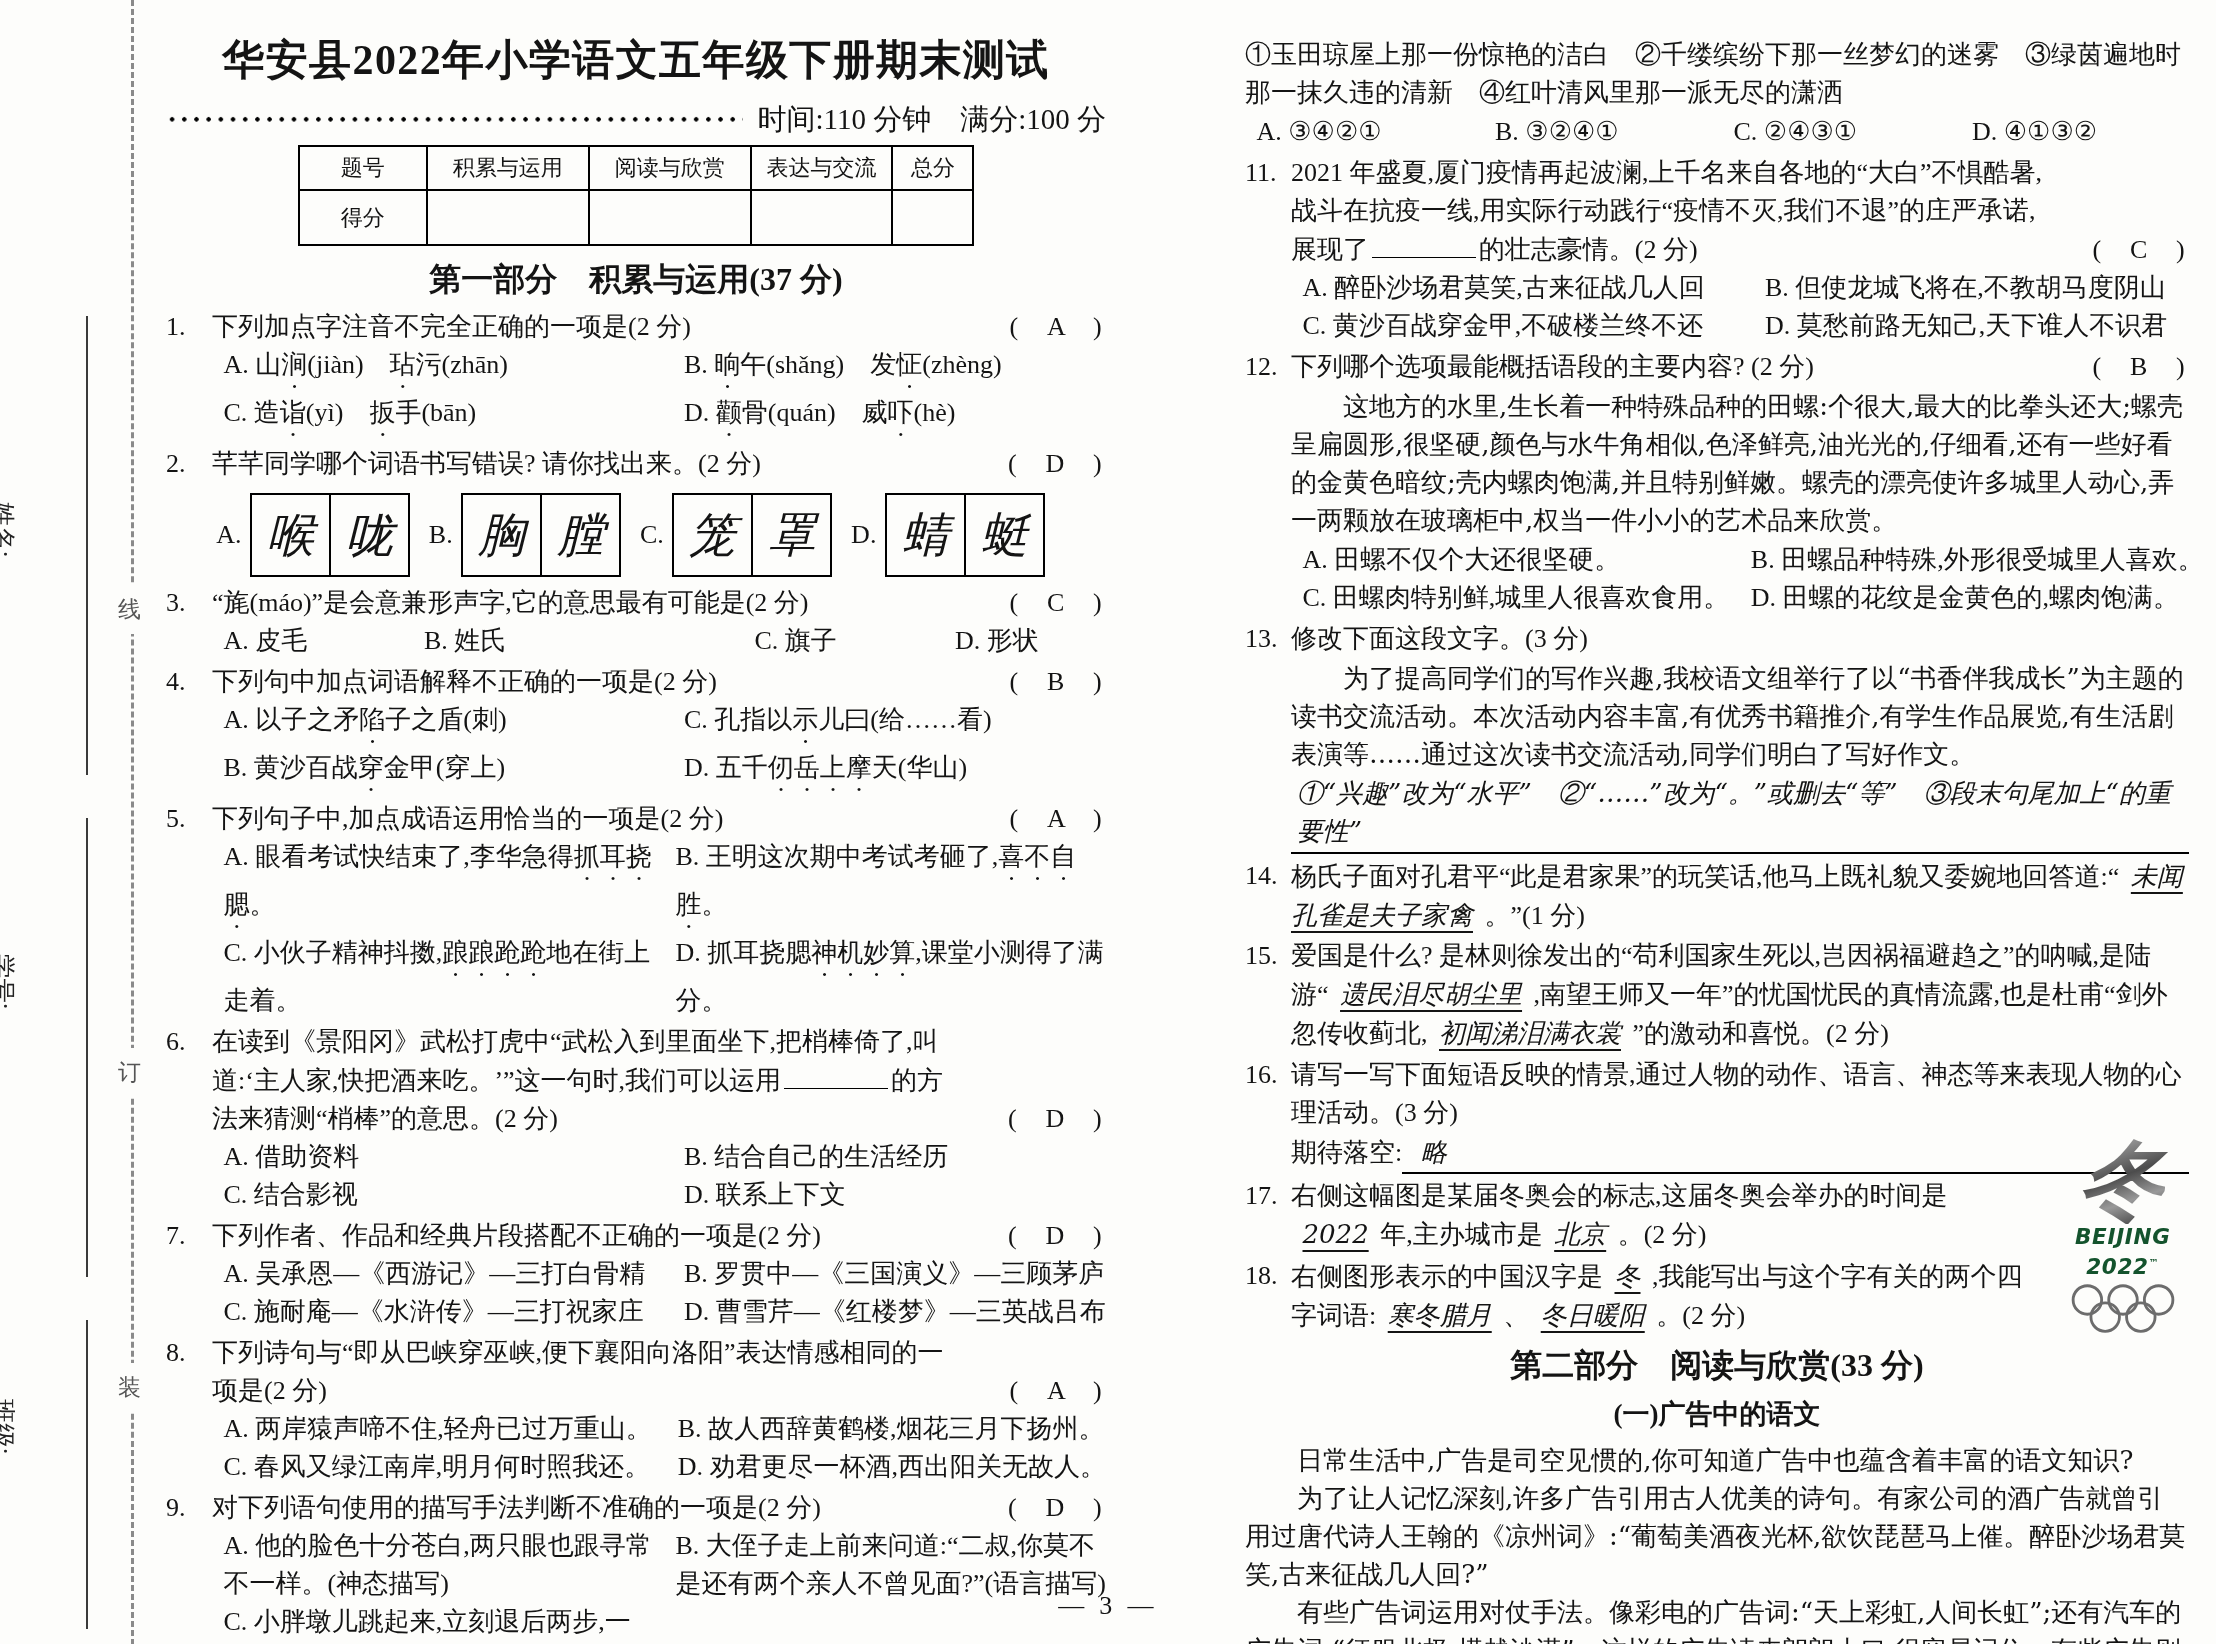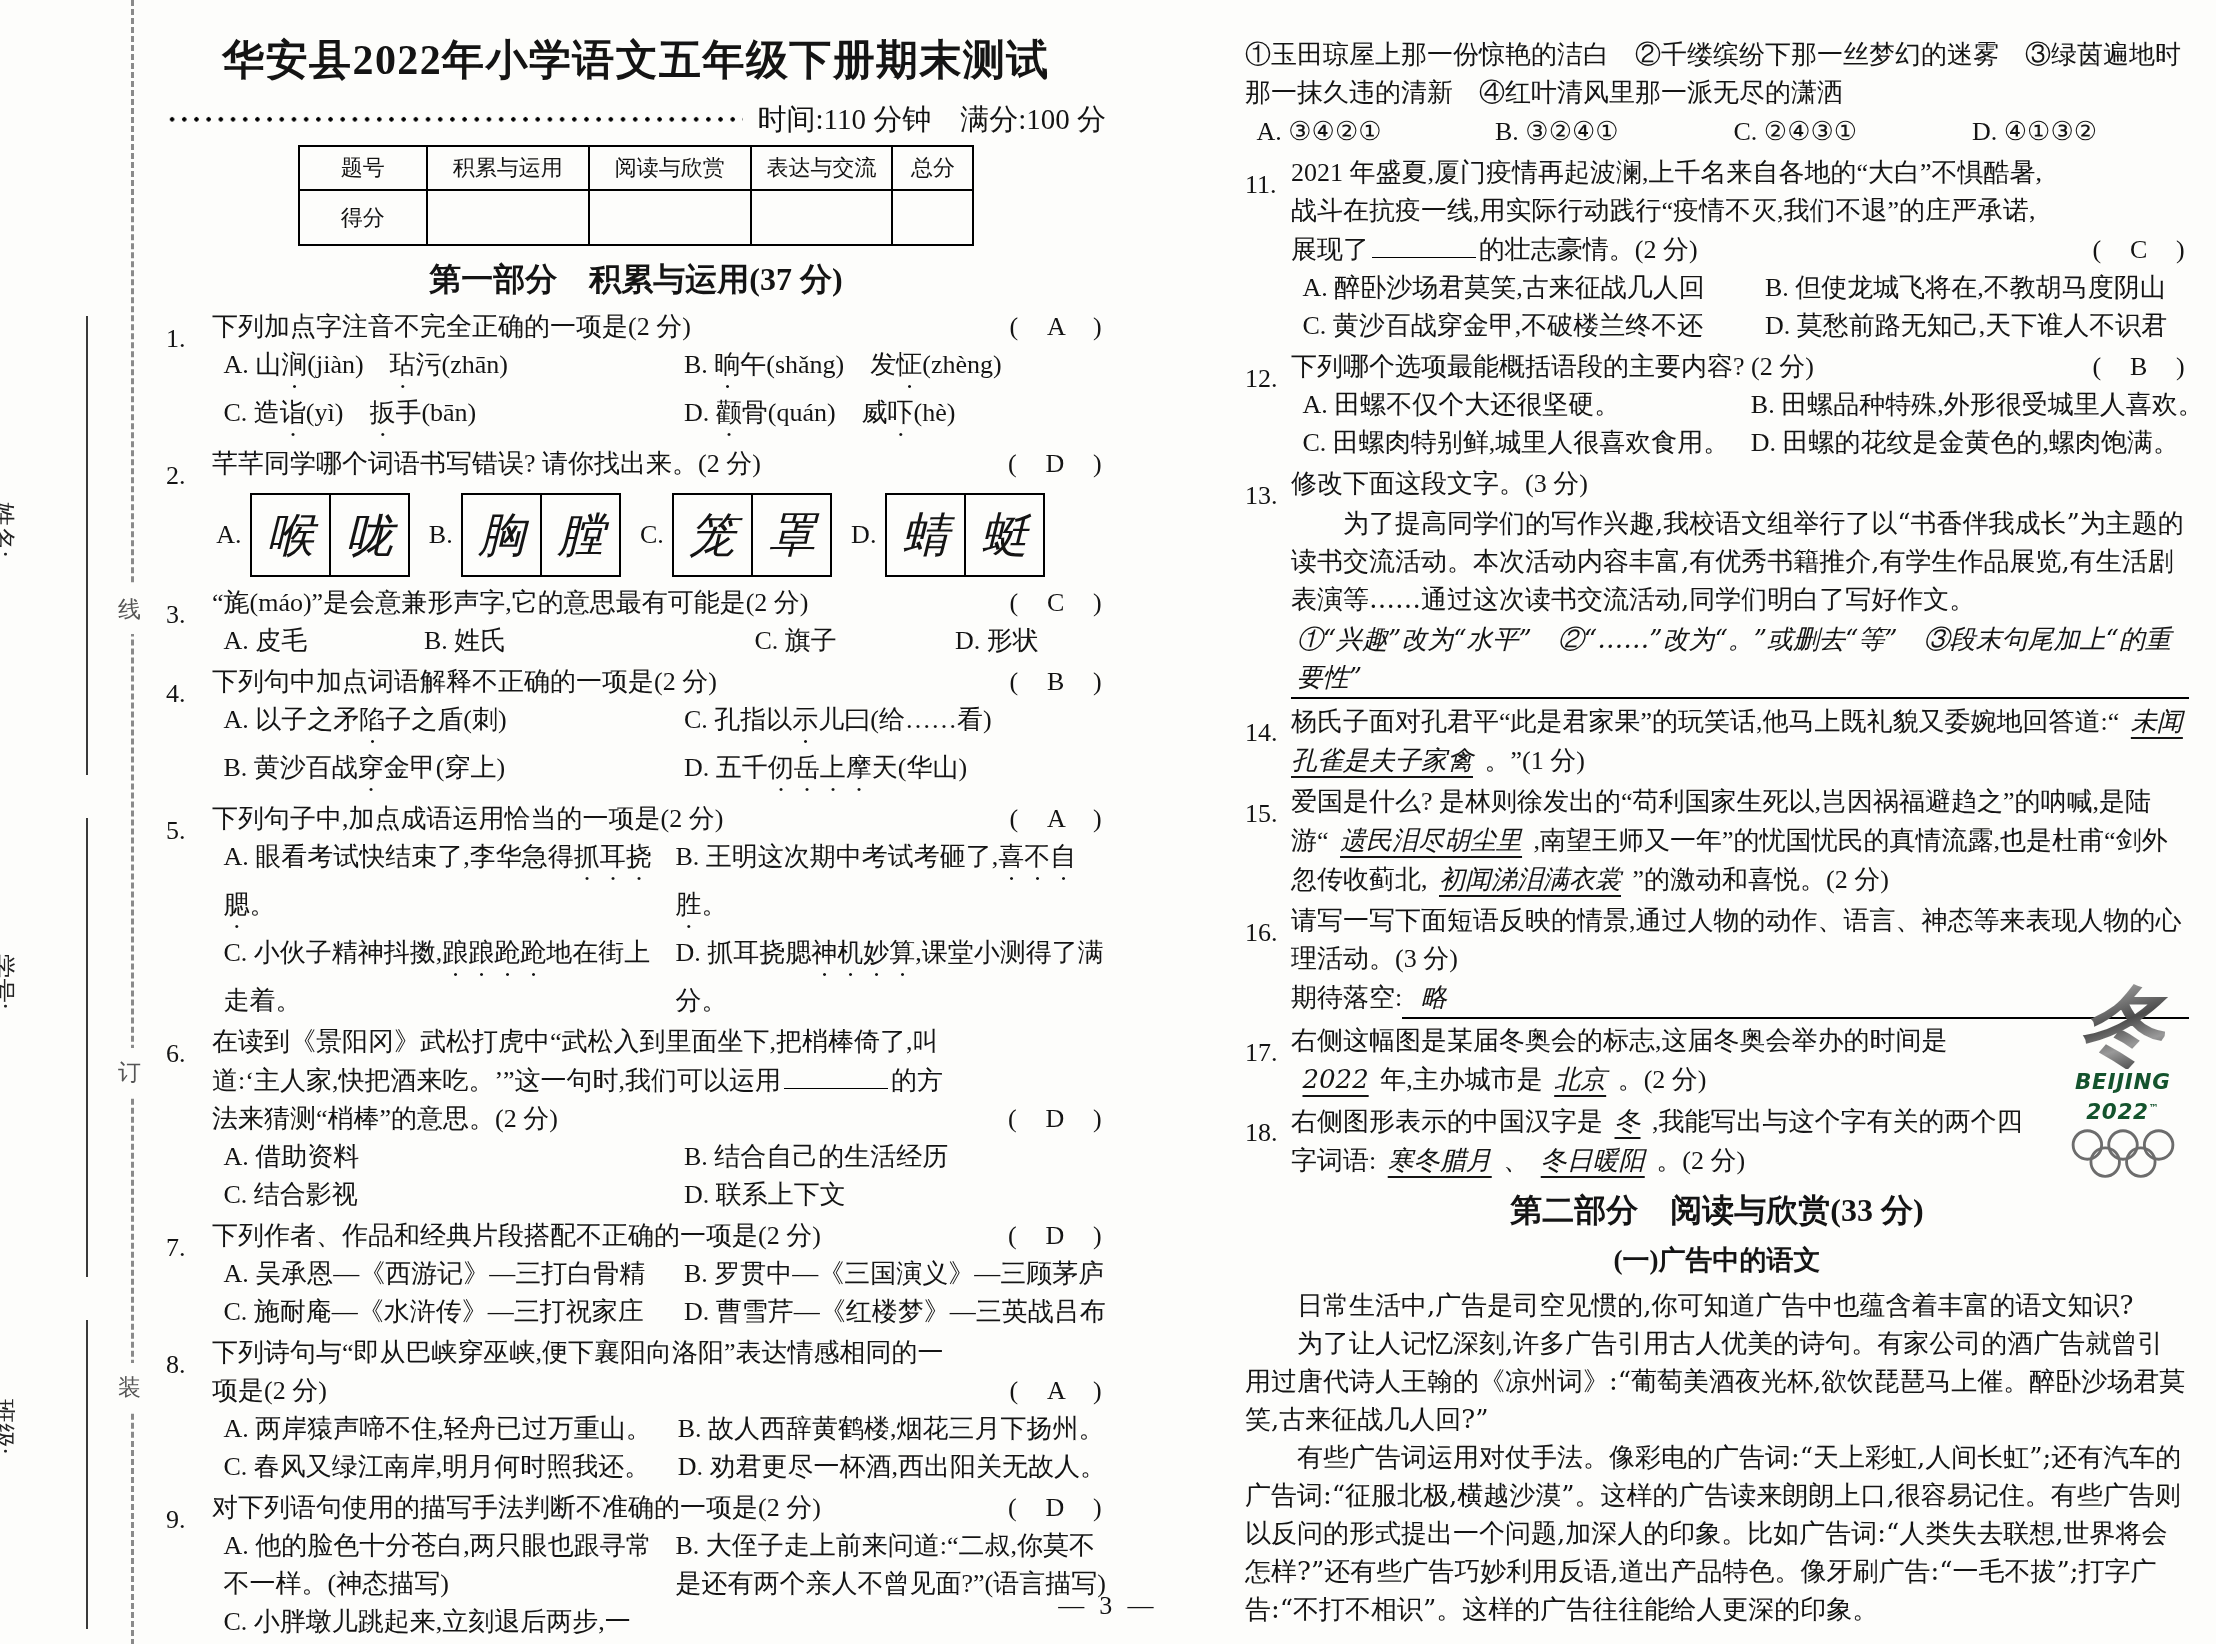--- a/index.html
+++ b/index.html
@@ -26,21 +26,21 @@
     background-size:12.2px 8.6px;background-repeat:repeat-x;background-position:0 50%;}
   .exam-meta{font-size:29px;white-space:nowrap;}
   table.score{border-collapse:collapse;margin:4.3px auto 10px auto;width:72%;font-size:22px;}
   table.score td{border:2.2px solid #000;text-align:center;padding:0 0;}
   table.score tr.h td{height:42px;}
   table.score tr.s td{height:53px;}
   .section-heading{text-align:center;font-weight:bold;font-size:32px;line-height:46px;margin:7.2px 0 5.7px 0;}
   .sub-heading{text-align:center;font-weight:bold;font-size:27px;line-height:43px;margin:4.3px 0;}
   
   .question{position:relative;padding-left:46px;margin-top:2.9px;}
-  .qnum{position:absolute;left:0;top:12px;}
+  .qnum{position:absolute;left:0;top:0;}
   .qhead{position:relative;}
   .qhead.hasans{padding-right:140px;}
   .bracket{position:absolute;right:2.9px;bottom:0;white-space:nowrap;letter-spacing:1.4px;}
   .opts{display:grid;padding-left:11.5px;column-gap:21.5px;}
   .cols1{grid-template-columns:1fr 1fr;}
   .cols2{grid-template-columns:1.04fr 1fr;}
   .cols4a{grid-template-columns:179px 309px 179px auto;}
   .cols4b{grid-template-columns:repeat(4,1fr);}
   .kai{font-family:"DejaVu Serif",serif;text-indent:2em;margin:1.4px 0;}
   .kai.noind{text-indent:0;}
@@ -243,20 +243,21 @@
         <div class="opts cols2">
           <div class="opt"><span>A. 醉卧沙场君莫笑,古来征战几人回</span></div>
           <div class="opt"><span>B. 但使龙城飞将在,不教胡马度阴山</span></div>
           <div class="opt"><span>C. 黄沙百战穿金甲,不破楼兰终不还</span></div>
           <div class="opt"><span>D. 莫愁前路无知己,天下谁人不识君</span></div>
         </div>
       </div>
       <div class="question">
         <span class="qnum">12.</span>
         <div class="qhead hasans"><span>下列哪个选项最能概括语段的主要内容? (2 分)</span><span class="bracket">(　B　)</span></div>
+        <div class="kai"><span>这地方的水里,生长着一种特殊品种的田螺:个很大,最大的比拳头还大;螺壳呈扁圆形,很坚硬,颜色与水牛角相似,色泽鲜亮,油光光的,仔细看,还有一些好看的金黄色暗纹;壳内螺肉饱满,并且特别鲜嫩。螺壳的漂亮使许多城里人动心,弄一两颗放在玻璃柜中,权当一件小小的艺术品来欣赏。</span></div>
         <div class="opts cols2">
           <div class="opt"><span>A. 田螺不仅个大还很坚硬。</span></div>
           <div class="opt"><span>B. 田螺品种特殊,外形很受城里人喜欢。</span></div>
           <div class="opt"><span>C. 田螺肉特别鲜,城里人很喜欢食用。</span></div>
           <div class="opt"><span>D. 田螺的花纹是金黄色的,螺肉饱满。</span></div>
         </div>
       </div>
       <div class="question">
         <span class="qnum">13.</span>
         <div class="qhead"><span>修改下面这段文字。(3 分)</span></div>

